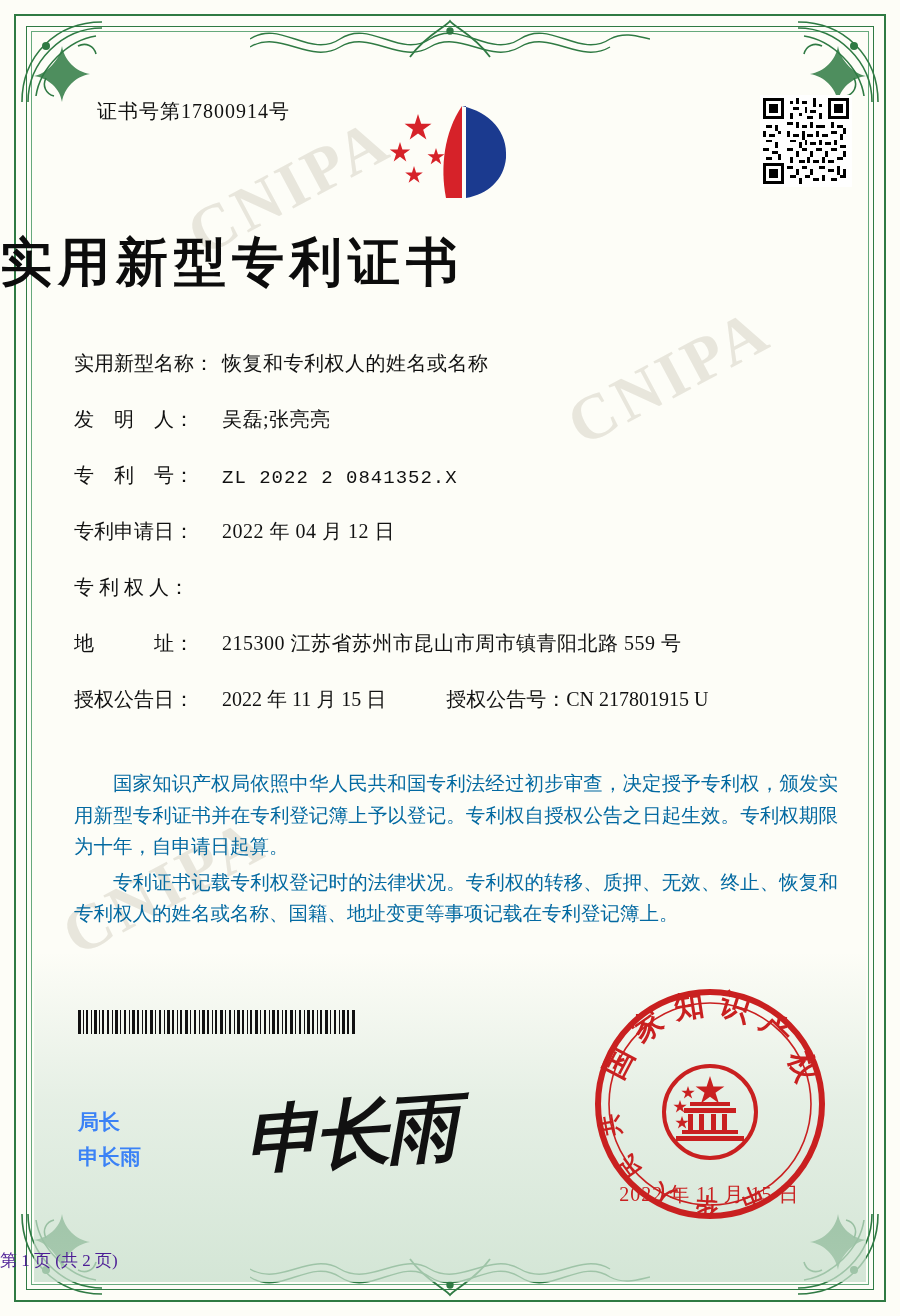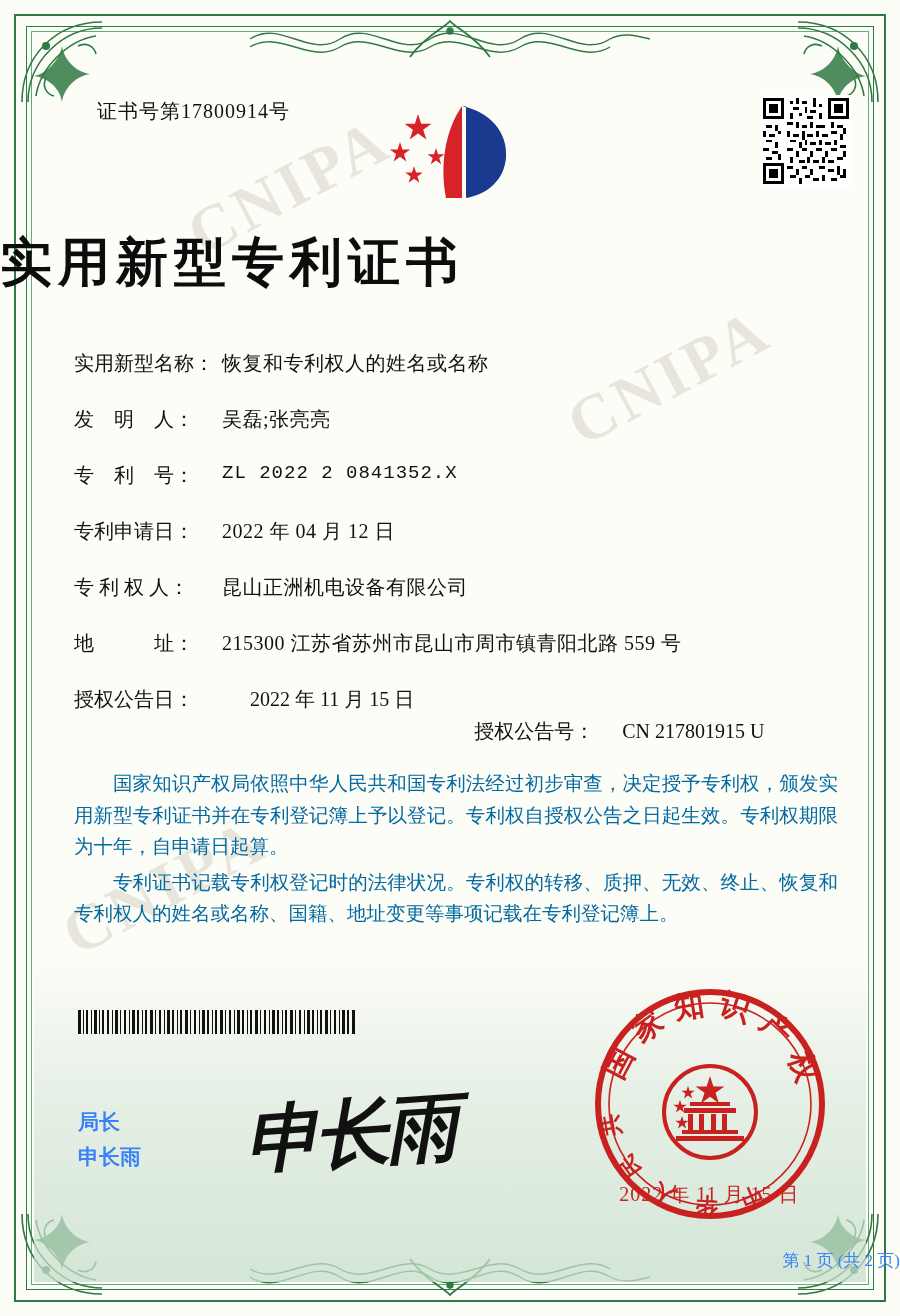--- a/index.html
+++ b/index.html
@@ -134,21 +134,21 @@
 
   
   .fields {
     position: absolute;
     left: 74px;
     right: 60px;
     top: 350px;
   }
   .row {
     display: flex;
-    align-items: flex-start;
+    align-items: flex-end;
     margin-bottom: 29px;
     font-size: 20px;
     color: #111;
   }
   .lab {
     width: 148px;
     flex: 0 0 148px;
     letter-spacing: 0px;
     white-space: nowrap;
   }
@@ -160,24 +160,23 @@
     font-family: "Liberation Mono", "DejaVu Sans Mono", monospace;
     font-size: 19px;
     letter-spacing: 1px;
   }
   .row.double {
     justify-content: flex-start;
   }
   .row.double .half {
     display: flex;
     align-items: baseline;
-    gap: 28px;
   }
   .row.double .half.second { margin-left: 60px; }
-  .row.double .lab2 { white-space: nowrap; margin-top: 32px; }
+  .row.double .lab2 { white-space: nowrap; }
 
   
   .paras {
     position: absolute;
     left: 74px;
     right: 62px;
     top: 768px;
     font-size: 19.5px;
     line-height: 1.62;
     color: #0369a1;
@@ -236,23 +235,23 @@
     text-align: center;
     font-size: 20px;
     color: #c92020;
     letter-spacing: 1px;
   }
 
   .footer {
     position: absolute;
     left: 0; right: 0;
     bottom: 44px;
-    text-align: right;
+    text-align: left;
     font-size: 17px;
-    color: #3b82f6;
+    color: #4c1d95;
   }
 </style>
 </head>
 <body>
 
 <div class="page">
 
   <div class="border-outer"></div>
   <div class="border-inner"></div>
   <div class="border-thin"></div>
@@ -466,21 +465,20 @@
     <div class="row">
       <div class="lab">专　利　号：</div>
       <div class="val mono">ZL 2022 2 0841352.X</div>
     </div>
     <div class="row">
       <div class="lab">专利申请日：</div>
       <div class="val">2022 年 04 月 12 日</div>
     </div>
     <div class="row">
       <div class="lab">专 利 权 人：</div>
-      <div class="val">昆山正洲机电设备有限公司</div>
     </div>
     <div class="row">
       <div class="lab">地　　　址：</div>
       <div class="val">215300 江苏省苏州市昆山市周市镇青阳北路 559 号</div>
     </div>
     <div class="row double">
       <div class="half">
         <div class="lab">授权公告日：</div>
         <div>2022 年 11 月 15 日</div>
       </div>

